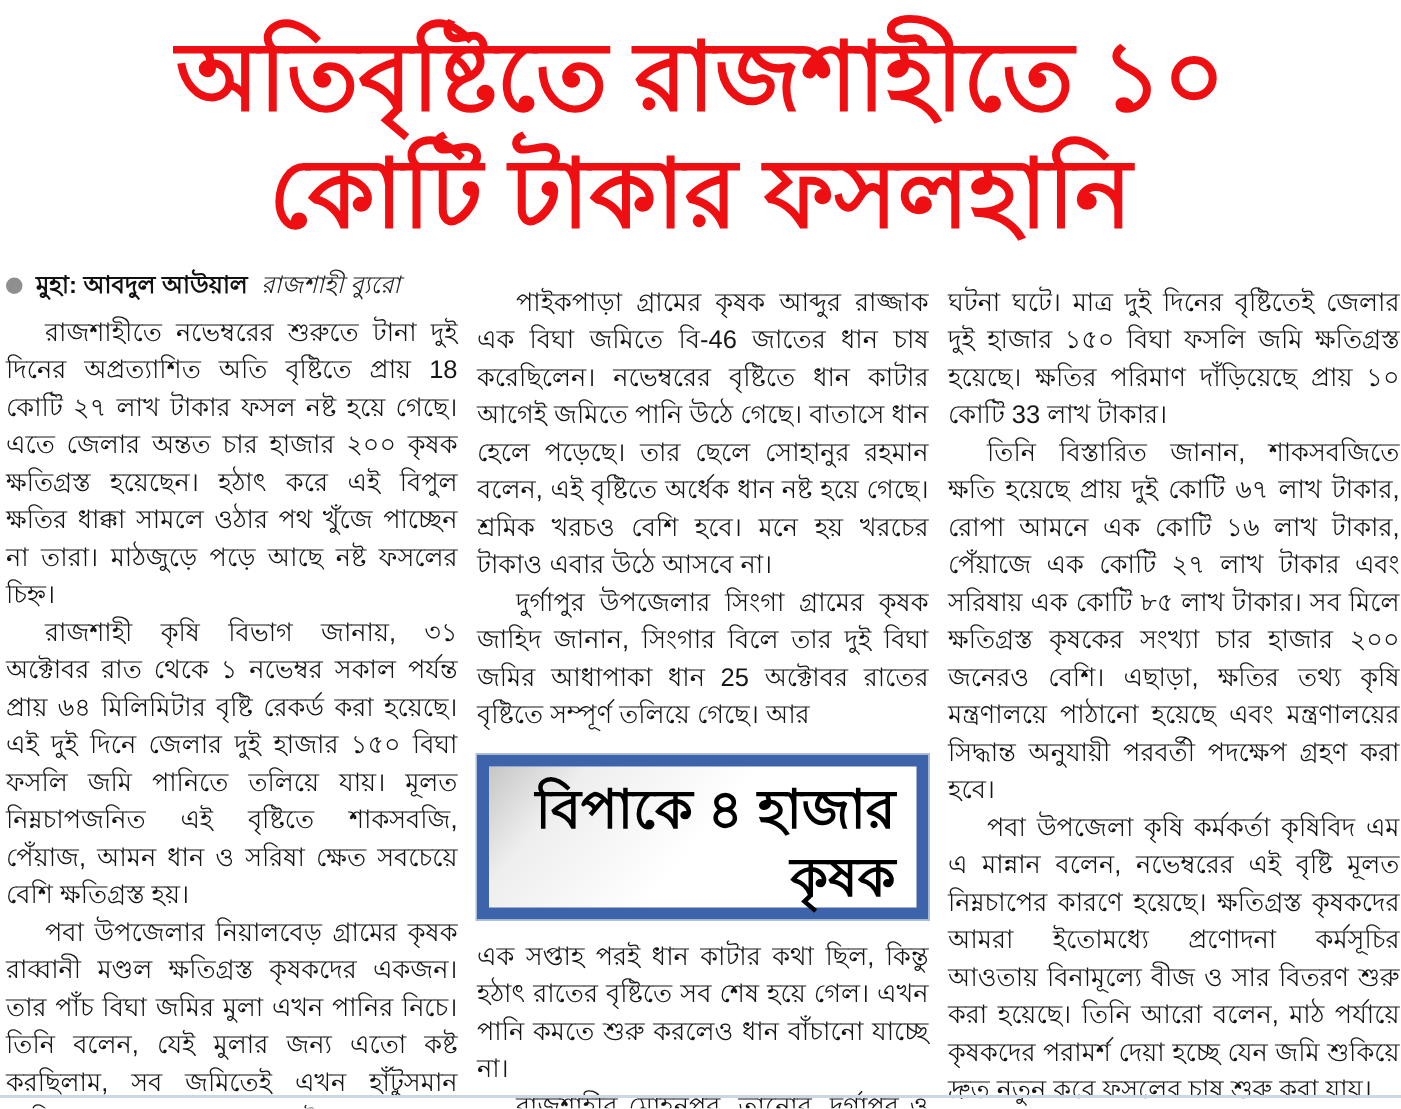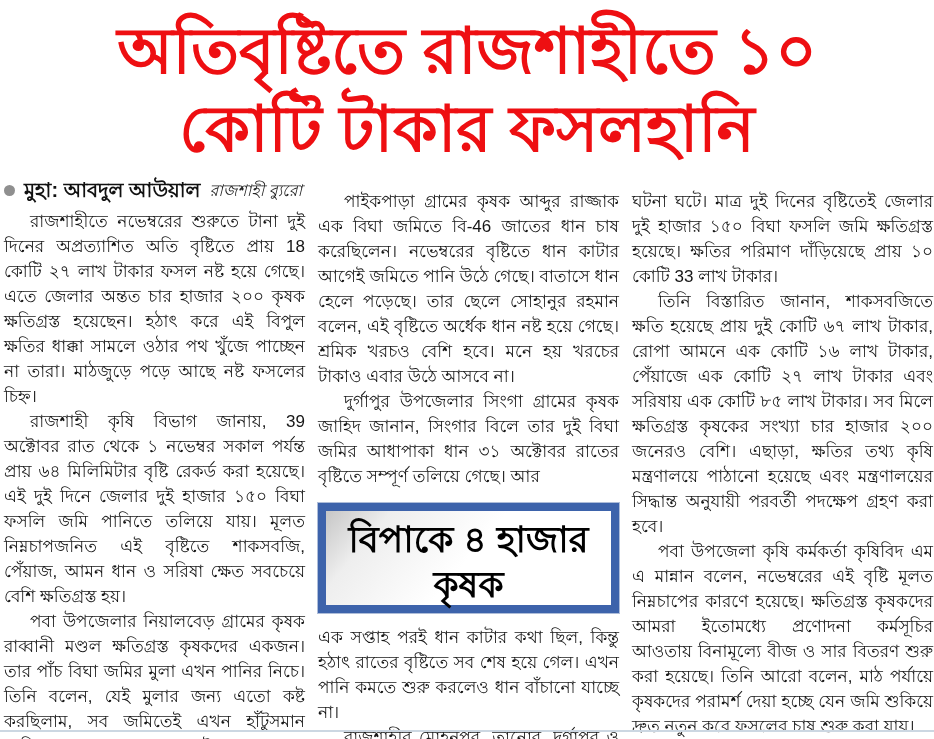--- a/index.html
+++ b/index.html
@@ -46,21 +46,21 @@
     margin:2px 0 6px 0;
     text-indent:0;
     white-space:nowrap;
   }
   .byline-bullet{
     width:11px;height:11px;
     border-radius:50%;
     background:#8f8f8f;
     flex:0 0 11px;
   }
-  .byline-author{font-weight:700;font-size:20px;color:#111;}
+  .byline-author{font-weight:700;font-size:16px;color:#111;}
   .byline-bureau{font-style:italic;font-size:16px;color:#222;}
   .infobox{
     box-sizing:border-box;
     margin:14px 0 12px 0;
     width:100%;
     height:110px;
     border:8px solid #3d63ab;
     outline:1px solid #aebdd9;
     background:linear-gradient(130deg,#c6c6c6 0%,#eeeeee 18%,#ffffff 50%);
     display:flex;
@@ -68,20 +68,21 @@
     justify-content:center;
     text-align:center;
   }
   .infobox-text{
     font-size:36px;
     font-weight:800;
     line-height:1.25;
     color:#000;
     padding:6px 14px 0 14px;
     text-indent:0;
+    text-align:right;
   }
   .bottom-rule{
     position:absolute;
     left:0;right:0;
     bottom:7px;
     height:2px;
     background:#ccd7e2;
   }
 </style>
 </head>
@@ -96,28 +97,28 @@
 
   <div class="cols">
 
     <div class="col">
       <div class="byline">
         <span class="byline-bullet"></span>
         <span class="byline-author">মুহা: আবদুল আউয়াল</span>
         <span class="byline-bureau">রাজশাহী ব্যুরো</span>
       </div>
       <p>রাজশাহীতে নভেম্বরের শুরুতে টানা দুই দিনের অপ্রত্যাশিত অতি বৃষ্টিতে প্রায় 18 কোটি ২৭ লাখ টাকার ফসল নষ্ট হয়ে গেছে। এতে জেলার অন্তত চার হাজার ২০০ কৃষক ক্ষতিগ্রস্ত হয়েছেন। হঠাৎ করে এই বিপুল ক্ষতির ধাক্কা সামলে ওঠার পথ খুঁজে পাচ্ছেন না তারা। মাঠজুড়ে পড়ে আছে নষ্ট ফসলের চিহ্ন।</p>
-      <p>রাজশাহী কৃষি বিভাগ জানায়, 39 অক্টোবর রাত থেকে ১ নভেম্বর সকাল পর্যন্ত প্রায় ৬৪ মিলিমিটার বৃষ্টি রেকর্ড করা হয়েছে। এই দুই দিনে জেলার দুই হাজার ১৫০ বিঘা ফসলি জমি পানিতে তলিয়ে যায়। মূলত নিম্নচাপজনিত এই বৃষ্টিতে শাকসবজি, পেঁয়াজ, আমন ধান ও সরিষা ক্ষেত সবচেয়ে বেশি ক্ষতিগ্রস্ত হয়।</p>
+      <p>রাজশাহী কৃষি বিভাগ জানায়, ৩১ অক্টোবর রাত থেকে ১ নভেম্বর সকাল পর্যন্ত প্রায় ৬৪ মিলিমিটার বৃষ্টি রেকর্ড করা হয়েছে। এই দুই দিনে জেলার দুই হাজার ১৫০ বিঘা ফসলি জমি পানিতে তলিয়ে যায়। মূলত নিম্নচাপজনিত এই বৃষ্টিতে শাকসবজি, পেঁয়াজ, আমন ধান ও সরিষা ক্ষেত সবচেয়ে বেশি ক্ষতিগ্রস্ত হয়।</p>
       <p>পবা উপজেলার নিয়ালবেড় গ্রামের কৃষক রাব্বানী মণ্ডল ক্ষতিগ্রস্ত কৃষকদের একজন। তার পাঁচ বিঘা জমির মুলা এখন পানির নিচে। তিনি বলেন, যেই মুলার জন্য এতো কষ্ট করছিলাম, সব জমিতেই এখন হাঁটুসমান পানি। বাজারে তোলার আগেই সব শেষ হয়ে গেল। তার চোখে-মুখে হতাশার ছাপ স্পষ্ট। তবু কৃতজ্ঞতার সাথে যোগ করেন, কৃষি অফিস আমাদের খোঁজ খবর নিচ্ছে। সরকার প্রণোদনায় বীজ-সার দিচ্ছে। পানি শুকিয়ে গেলেই আবার মুলার আবাদ করব, হাল ছাড়ব না।</p>
 
     </div>
 
     <div class="col col-pad">
       <p>পাইকপাড়া গ্রামের কৃষক আব্দুর রাজ্জাক এক বিঘা জমিতে বি-46 জাতের ধান চাষ করেছিলেন। নভেম্বরের বৃষ্টিতে ধান কাটার আগেই জমিতে পানি উঠে গেছে। বাতাসে ধান হেলে পড়েছে। তার ছেলে সোহানুর রহমান বলেন, এই বৃষ্টিতে অর্ধেক ধান নষ্ট হয়ে গেছে। শ্রমিক খরচও বেশি হবে। মনে হয় খরচের টাকাও এবার উঠে আসবে না।</p>
-      <p>দুর্গাপুর উপজেলার সিংগা গ্রামের কৃষক জাহিদ জানান, সিংগার বিলে তার দুই বিঘা জমির আধাপাকা ধান ৩১ অক্টোবর রাতের বৃষ্টিতে সম্পূর্ণ তলিয়ে গেছে। আর</p>
+      <p>দুর্গাপুর উপজেলার সিংগা গ্রামের কৃষক জাহিদ জানান, সিংগার বিলে তার দুই বিঘা জমির আধাপাকা ধান 25 অক্টোবর রাতের বৃষ্টিতে সম্পূর্ণ তলিয়ে গেছে। আর</p>
       <div class="infobox">
         <div class="infobox-text">বিপাকে ৪ হাজার কৃষক</div>
       </div>
       <p class="cont">এক সপ্তাহ পরই ধান কাটার কথা ছিল, কিন্তু হঠাৎ রাতের বৃষ্টিতে সব শেষ হয়ে গেল। এখন পানি কমতে শুরু করলেও ধান বাঁচানো যাচ্ছে না।</p>
       <p>রাজশাহীর মোহনপুর, তানোর, দুর্গাপুর ও গোদাগাড়ীসহ বিভিন্ন উপজেলায়ও একই চিত্র। কোথাও শাকসবজি পানিতে পচে যাচ্ছে, কোথাও আমন ধান পড়ে গেছে কাদায়। কৃষকদের মতে, ১৯৮৬ সালের পর নভেম্বর মাসে এ রকম বৃষ্টি তারা আর দেখেননি।</p>
 
     </div>
 
     <div class="col col-pad">
       <p class="cont">ঘটনা ঘটে। মাত্র দুই দিনের বৃষ্টিতেই জেলার দুই হাজার ১৫০ বিঘা ফসলি জমি ক্ষতিগ্রস্ত হয়েছে। ক্ষতির পরিমাণ দাঁড়িয়েছে প্রায় ১০ কোটি 33 লাখ টাকার।</p>

